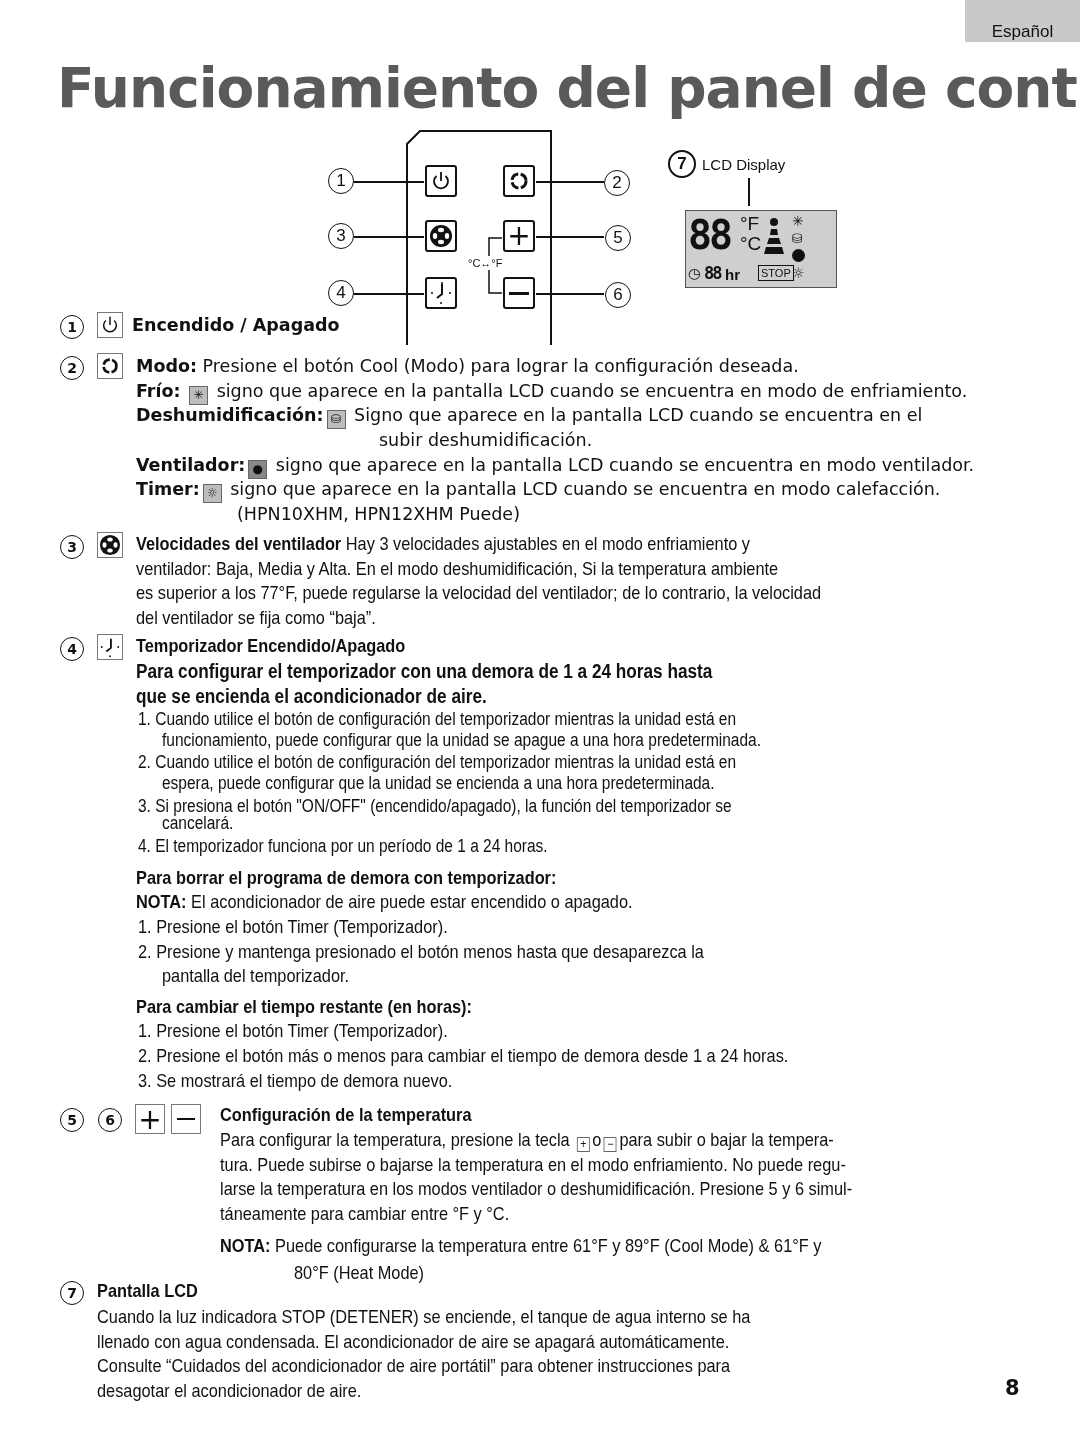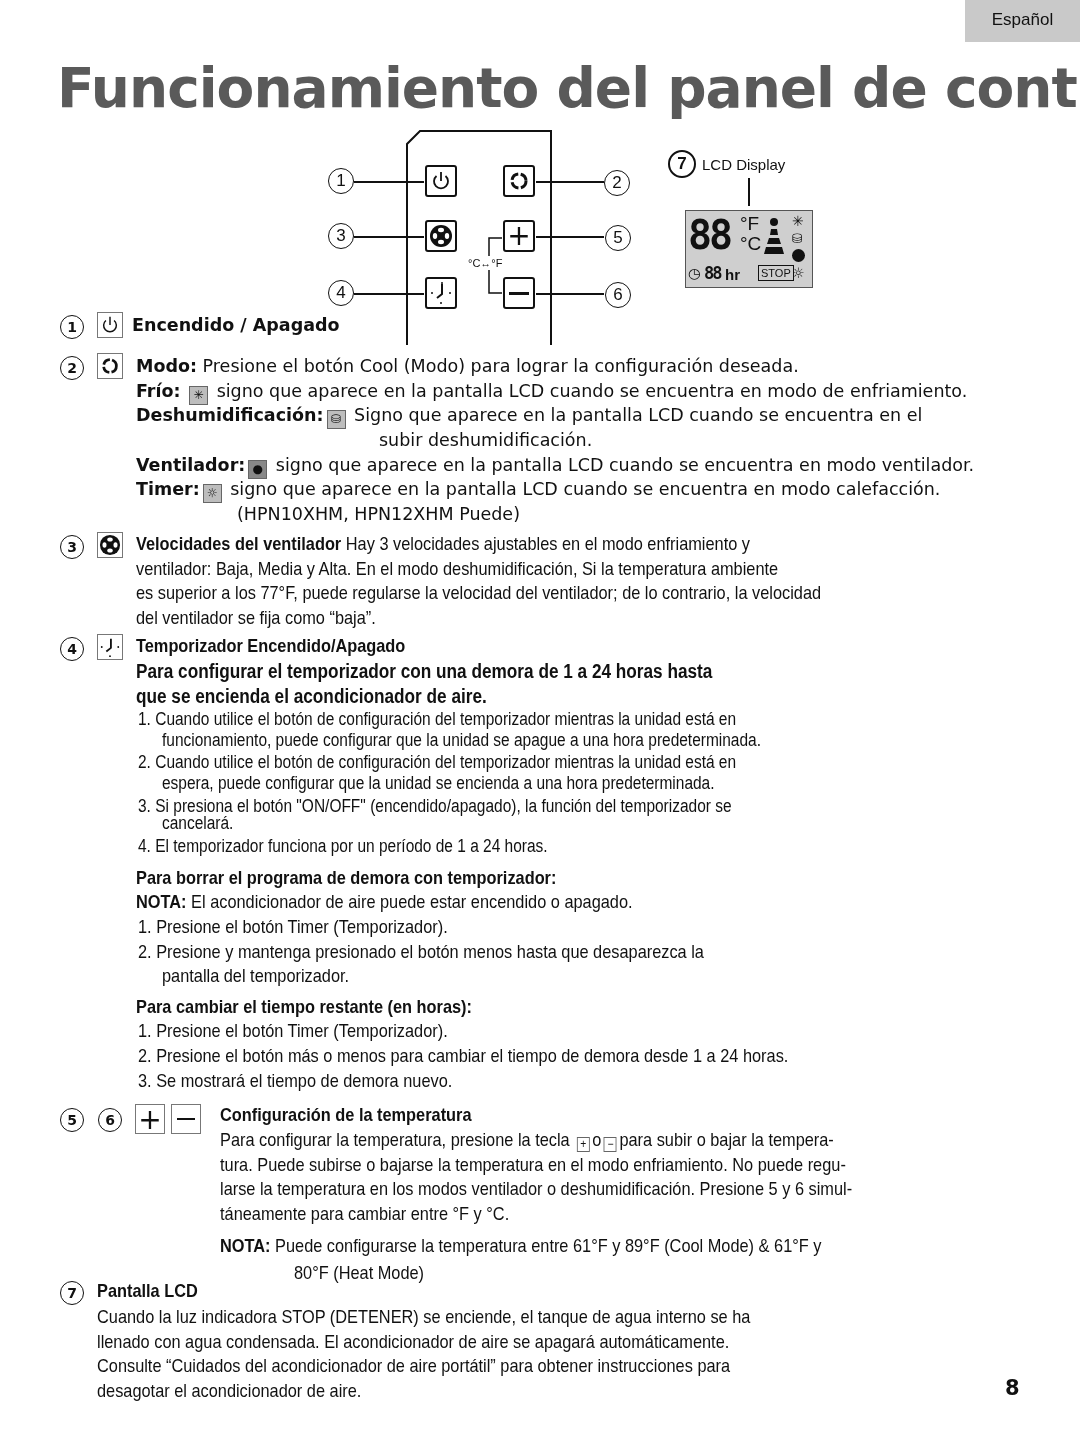--- a/index.html
+++ b/index.html
@@ -1,31 +1,31 @@
 <!DOCTYPE html>
 <html><head>
 <meta charset="utf-8">
 <style>
   html, body { margin:0; padding:0; background:#fff; }
   body { width:1080px; height:1443px; position:relative; overflow:hidden;
          font-family:"DejaVu Sans", sans-serif; color:#111; }
   .abs { position:absolute; }
   .lang-tab { left:965px; top:0; width:115px; height:42px; background:#c9c9c9;
               font-family:"Liberation Sans", sans-serif; font-size:17px; color:#111;
-              display:flex; align-items:flex-end; justify-content:center; padding-bottom:12px; box-sizing:border-box; }
+              display:flex; align-items:flex-end; justify-content:center; padding-bottom:0; box-sizing:border-box; }
   .title { left:57px; top:56px; font-family:"DejaVu Sans", sans-serif; font-weight:bold;
            font-size:55px; color:#5a5a5a; letter-spacing:-1px; white-space:nowrap; }
   .pbtn { position:absolute; width:32px; height:32px; border:2px solid #111; border-radius:3px;
           box-sizing:border-box; display:flex; align-items:center; justify-content:center; background:#fff; }
   .callout { position:absolute; width:26px; height:26px; border:1.5px solid #111; border-radius:50%;
              box-sizing:border-box; font-family:"Liberation Sans", sans-serif; font-size:17px;
              display:flex; align-items:center; justify-content:center; background:#fff; }
   .cline { position:absolute; height:2px; background:#111; }
   .lcd-label { left:668px; top:150px; font-family:"Liberation Sans", sans-serif; font-size:15px; display:flex; align-items:center; gap:6px; }
-  .lcd { left:685px; top:210px; width:128px; height:78px; background:#cfcfcf; border:1.5px solid #555; box-sizing:border-box; }
+  .lcd { left:685px; top:210px; width:152px; height:78px; background:#cfcfcf; border:1.5px solid #555; box-sizing:border-box; }
   .txt { font-family:"DejaVu Sans", sans-serif; font-size:17.5px; line-height:24.5px; white-space:nowrap; }
   .cond { font-family:"Liberation Sans", sans-serif; font-size:19px; line-height:24.5px; white-space:nowrap; transform-origin:left top; }
   b, .b { font-weight:bold; }
   .num { position:absolute; width:24px; height:24px; border:1.6px solid #111; border-radius:50%; box-sizing:border-box;
          font-family:"DejaVu Sans", sans-serif; font-weight:bold; font-size:14px; display:flex; align-items:center; justify-content:center; }
   .ibox { position:absolute; width:26px; height:26px; border:1px solid #777; box-sizing:border-box;
           display:flex; align-items:center; justify-content:center; background:#fff; }
   .mini { display:inline-block; width:17px; height:17px; border:1px solid #666; background:#bdbdbd; vertical-align:-2px; margin:0 3px;
           text-align:center; line-height:16px; font-size:12px; }
   .page-num { left:1005px; top:1376px; font-family:"DejaVu Sans", sans-serif; font-weight:bold; font-size:21px; }

